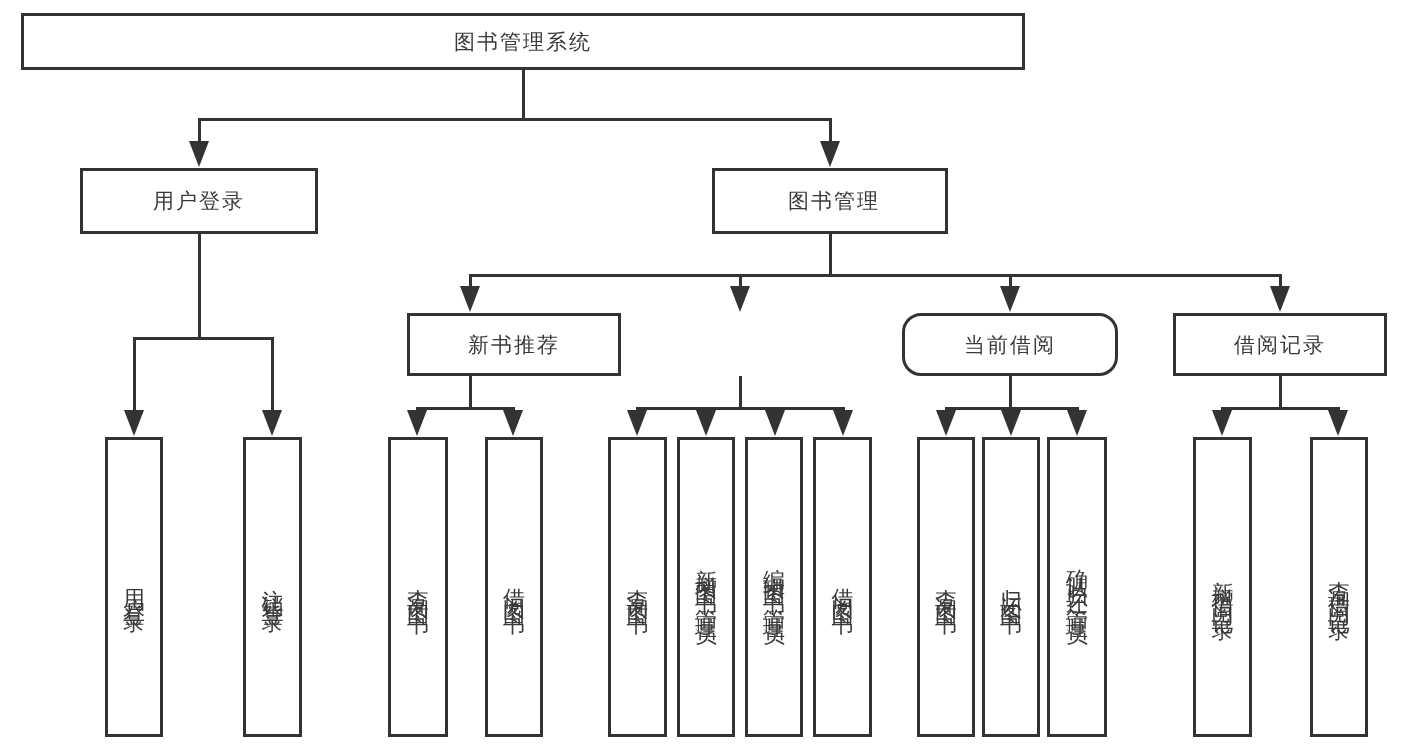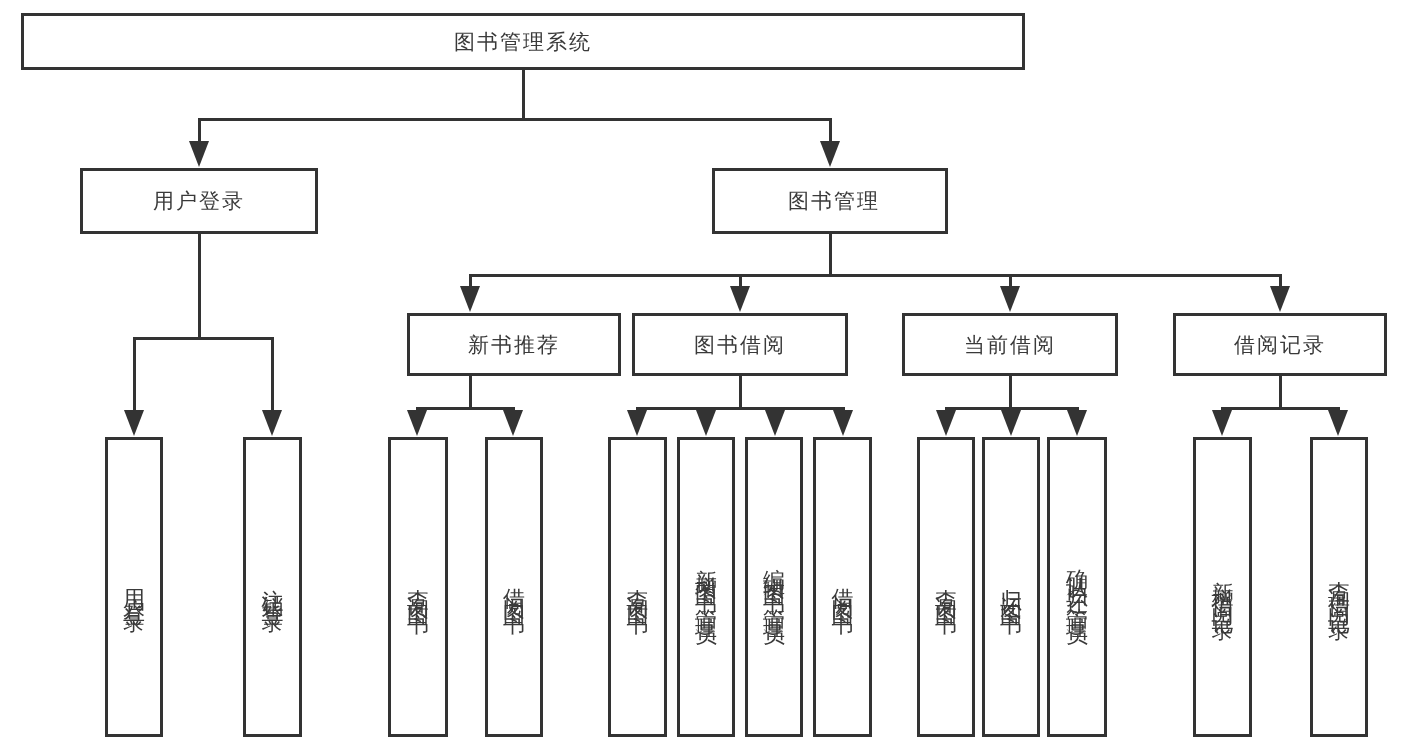--- a/index.html
+++ b/index.html
@@ -109,22 +109,21 @@
     <div class="arrow" style="left: 833px; top: 410px;"></div>
     <div class="arrow" style="left: 936px; top: 410px;"></div>
     <div class="arrow" style="left: 1001px; top: 410px;"></div>
     <div class="arrow" style="left: 1067px; top: 410px;"></div>
     <div class="arrow" style="left: 1212px; top: 410px;"></div>
     <div class="arrow" style="left: 1328px; top: 410px;"></div>
     <div class="node" style="left: 21px; top: 13px; width: 1004px; height: 57px; text-align: center;">图书管理系统</div>
     <div class="node" style="left: 80px; top: 168px; width: 238px; height: 66px;">用户登录</div>
     <div class="node" style="left: 712px; top: 168px; width: 236px; height: 66px; padding-left: 8px;">图书管理</div>
     <div class="node" style="left: 359px; top: 313px; width: 214px; height: 63px; margin-left: 48px;">新书推荐</div>
-    <div class="node" style="left: 632px; top: 313px; width: 216px; height: 63px;">图书借阅</div>
-    <div class="node" style="left: 902px; top: 313px; width: 216px; height: 63px;">当前借阅</div>
+    <div class="node" style="left: 902px; top: 313px; width: 216px; height: 63px; border-radius: 19px;">当前借阅</div>
     <div class="node" style="left: 1173px; top: 313px; width: 214px; height: 63px;">借阅记录</div>
     <div class="node leaf" style="left: 105px; top: 437px; width: 58px; height: 300px;">用户登录</div>
     <div class="node leaf" style="left: 243px; top: 437px; width: 59px; height: 300px;">注销登录</div>
     <div class="node leaf" style="left: 388px; top: 437px; width: 60px; height: 300px;">查询图书</div>
     <div class="node leaf" style="left: 485px; top: 437px; width: 58px; height: 300px;">借阅图书</div>
     <div class="node leaf" style="left: 608px; top: 437px; width: 59px; height: 300px;">查询图书</div>
     <div class="node leaf" style="left: 677px; top: 437px; width: 58px; height: 300px;">新增图书（管理员）</div>
     <div class="node leaf" style="left: 745px; top: 437px; width: 58px; height: 300px;">编辑图书（管理员）</div>
     <div class="node leaf" style="left: 813px; top: 437px; width: 59px; height: 300px;">借阅图书</div>
     <div class="node leaf" style="left: 917px; top: 437px; width: 58px; height: 300px;">查询图书</div>

